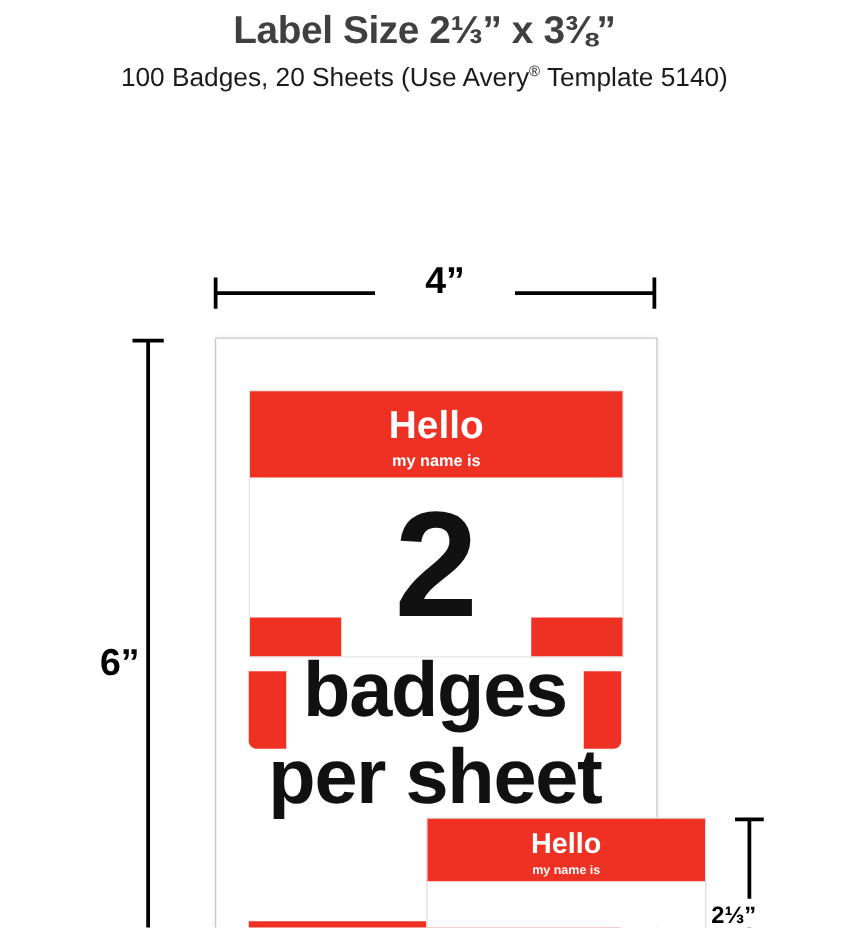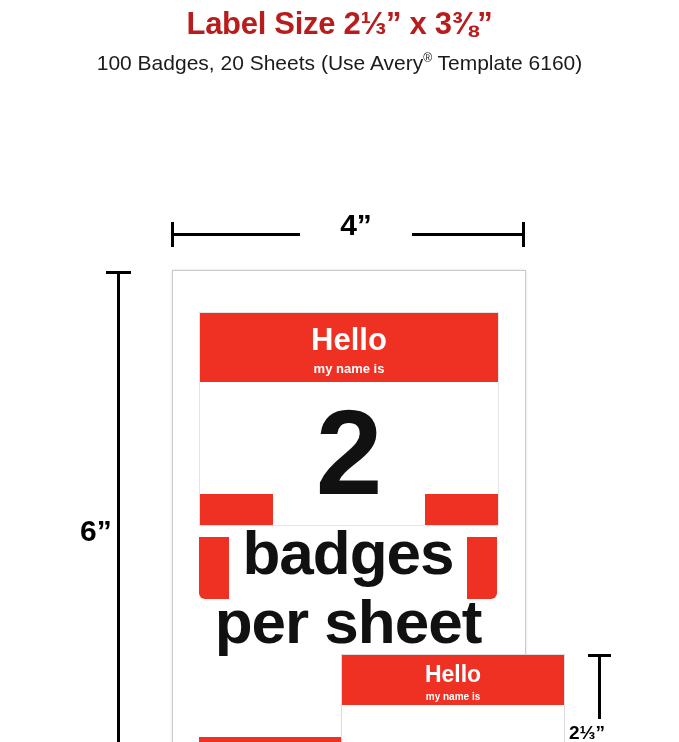--- a/index.html
+++ b/index.html
@@ -19,21 +19,21 @@
   #header {
     position: absolute;
     top: 0;
     left: 0;
     width: 679px;
     text-align: center;
   }
   #title {
     font-size: 31px;
     font-weight: bold;
-    color: #b91c1c;
+    color: #404040;
     letter-spacing: -0.3px;
     margin-top: 6px;
     line-height: 1.15;
     white-space: nowrap;
   }
   #subtitle {
     font-size: 21px;
     color: #1b1b1b;
     margin-top: 9px;
     line-height: 1.15;
@@ -308,21 +308,21 @@
     background: #fff;
     padding: 3px 1px;
     white-space: nowrap;
   }
 </style>
 </head>
 <body>
 
 <div id="header">
   <div id="title">Label Size 2⅓” x 3⅜”</div>
-  <div id="subtitle"><span>100 Badges, 20 Sheets (Use Avery</span><sup>®</sup><span> Template 6160)</span></div>
+  <div id="subtitle"><span>100 Badges, 20 Sheets (Use Avery</span><sup>®</sup><span> Template 5140)</span></div>
 </div>
 
 <div id="diagram">
 
   <div id="dim-top-line"></div>
   <div id="dim-top-cap-left"></div>
   <div id="dim-top-cap-right"></div>
   <div id="dim-top-label">4”</div>
 
   <div id="dim-left-line"></div>

